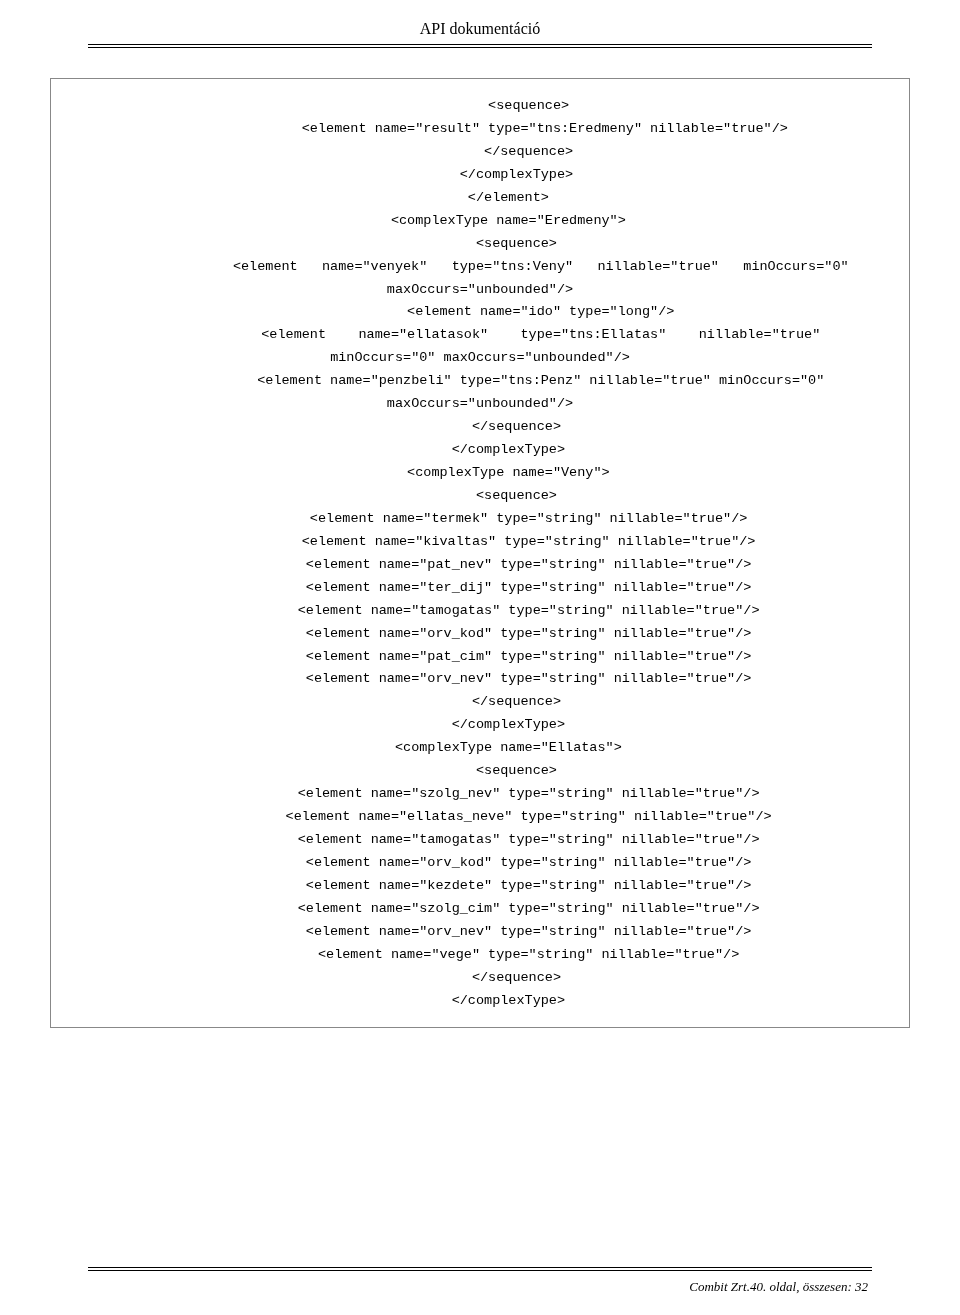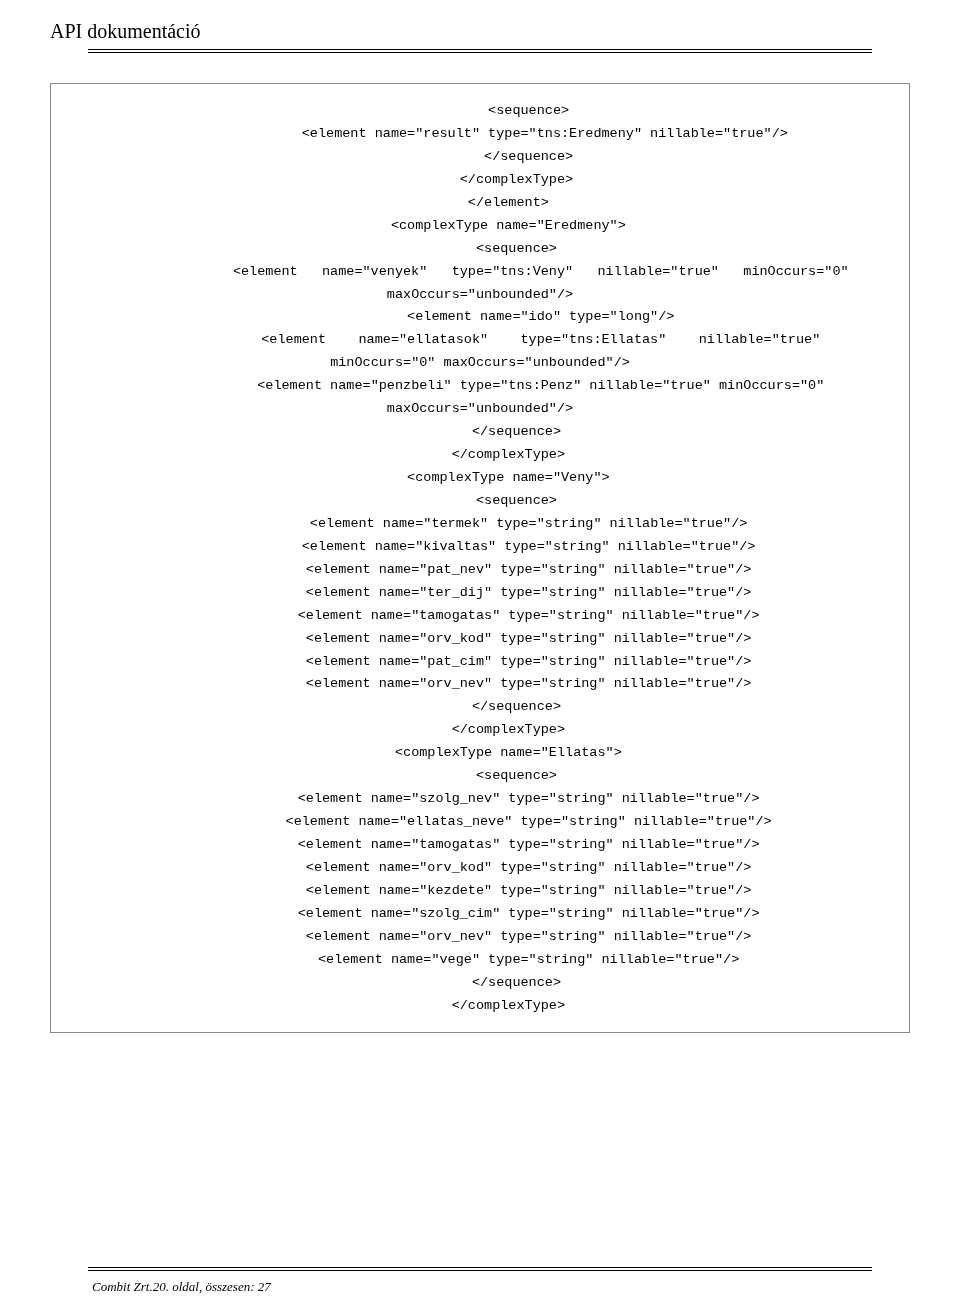--- a/index.html
+++ b/index.html
@@ -9,22 +9,22 @@
     width: 960px;
     margin: 0 auto;
     color: #000;
   }
   .page {
     padding: 20px 50px 10px 50px;
     min-height: 1315px;
     position: relative;
   }
   .header-title {
-    text-align: left;
-    font-size: 20px;
+    text-align: center;
+    font-size: 16px;
     margin-bottom: 6px;
   }
   .header-rule-outer {
     border-top: 1px solid #000;
     margin: 0 38px 2px 38px;
   }
   .header-rule-inner {
     border-top: 1px solid #000;
     margin: 0 38px 30px 38px;
   }
@@ -47,21 +47,21 @@
   .footer-rule-inner {
     border-top: 1px solid #000;
     margin: 0 38px 2px 38px;
   }
   .footer-rule-outer {
     border-top: 1px solid #000;
     margin: 0 38px 8px 38px;
   }
   .footer-row {
     display: flex;
-    justify-content: flex-start;
+    justify-content: flex-end;
     font-size: 13px;
     font-style: italic;
     padding: 0 42px;
   }
 </style>
 </head>
 <body>
 
 <div class="page">
 
@@ -108,17 +108,17 @@
             &lt;element name="orv_nev" type="string" nillable="true"/&gt;
             &lt;element name="vege" type="string" nillable="true"/&gt;
          &lt;/sequence&gt;
        &lt;/complexType&gt;</div>
 
   <div class="footer">
     <div class="footer-rule-inner"></div>
     <div class="footer-rule-outer"></div>
     <div class="footer-row">
       <span>Combit Zrt.</span>
-      <span>20. oldal, összesen: 27</span>
+      <span>40. oldal, összesen: 32</span>
     </div>
   </div>
 
 </div>
 
 </body></html>

